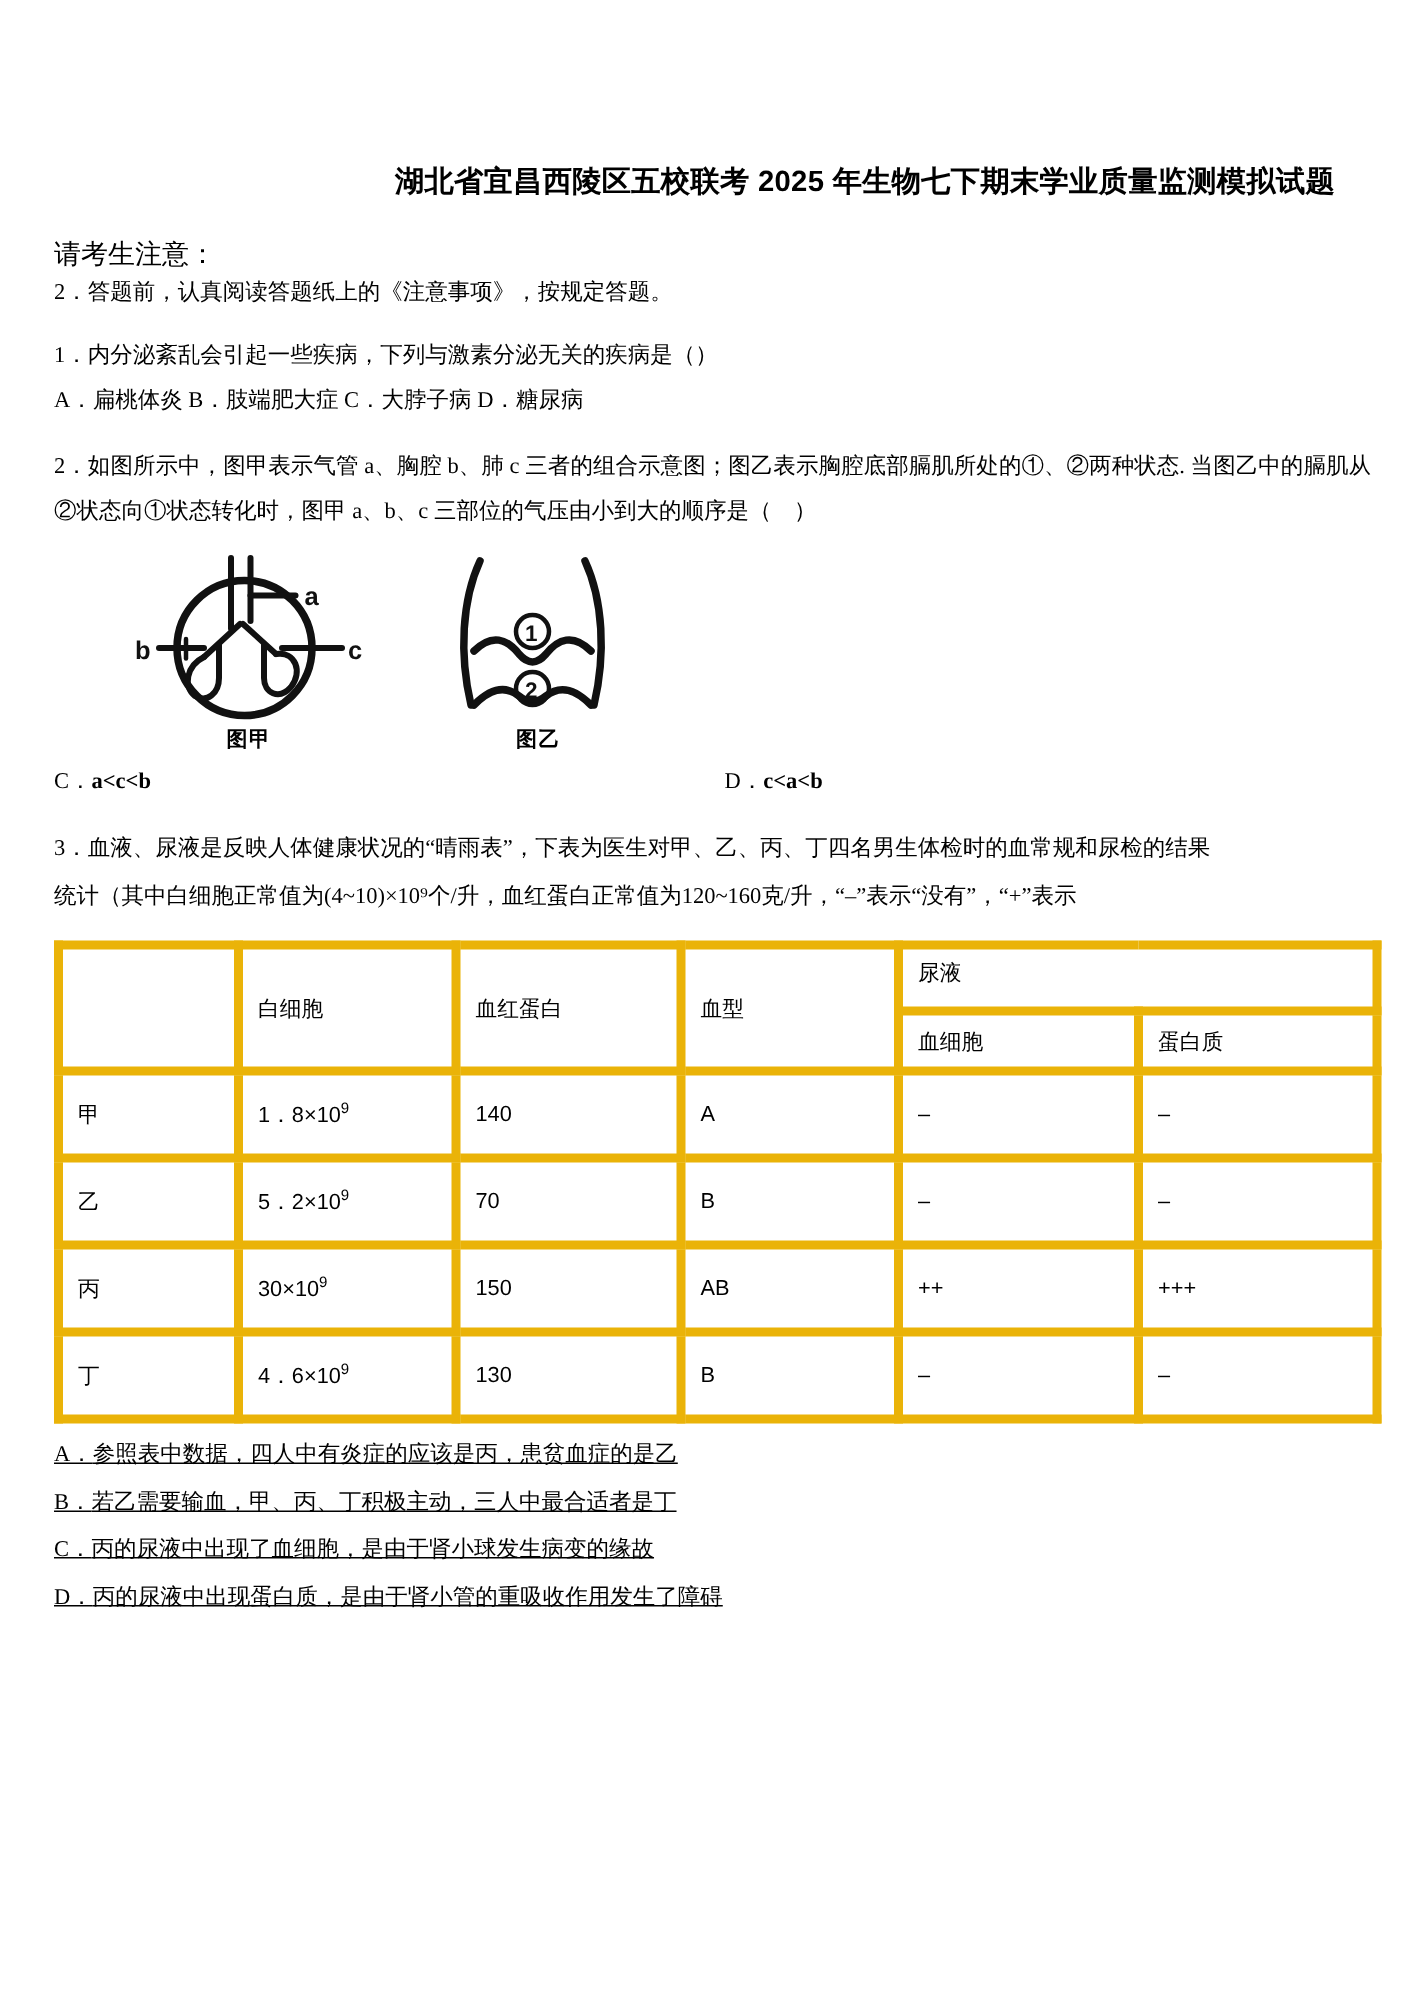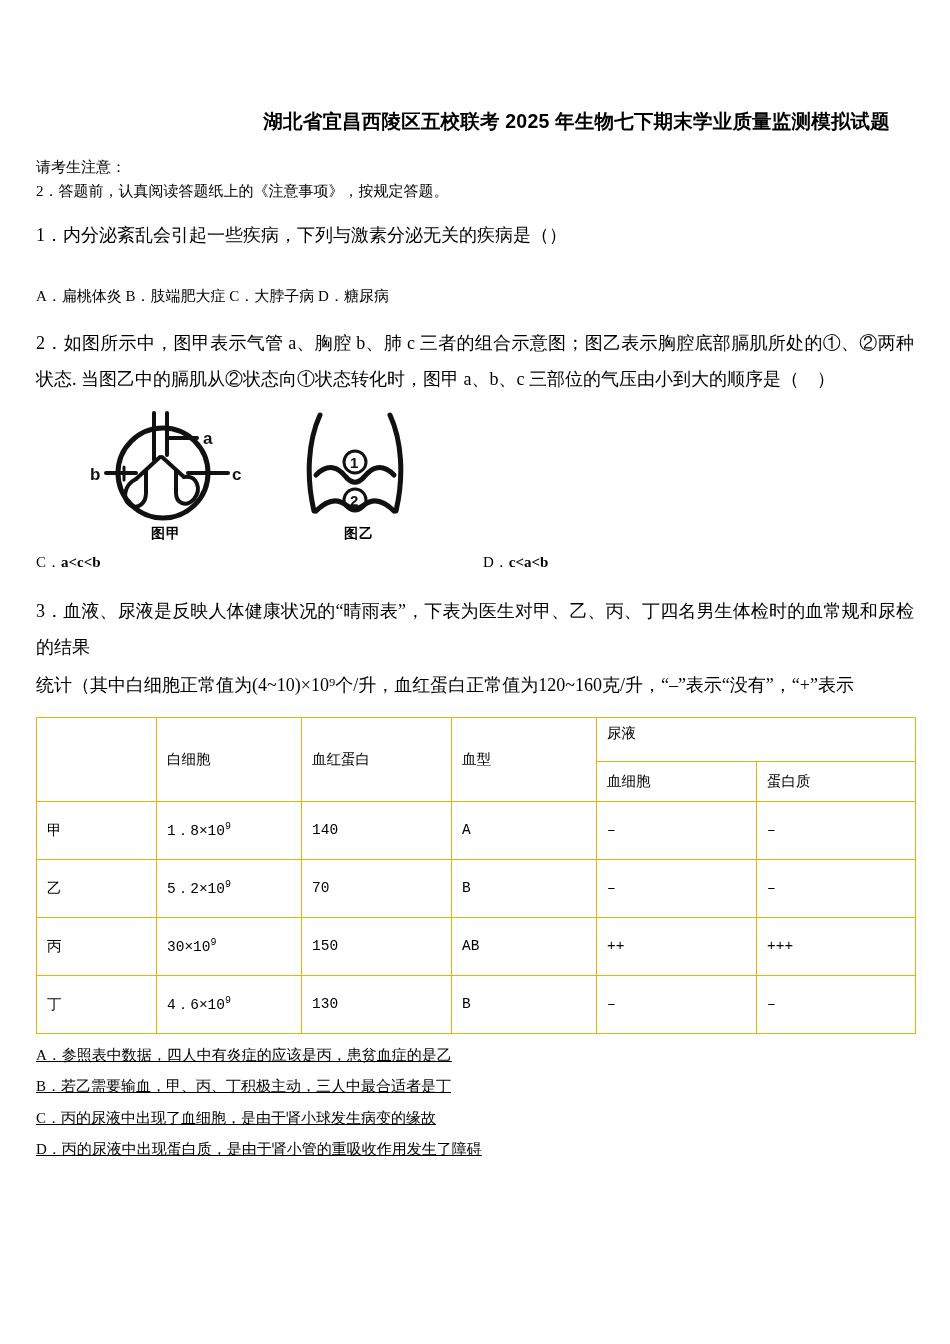--- a/index.html
+++ b/index.html
@@ -29,40 +29,39 @@
     letter-spacing: 0.2px;
     margin: 0;
     padding: 108px 60px 0 60px;
     line-height: 1.35;
     font-family: "Liberation Sans", "DejaVu Sans", sans-serif;
   }
   .body-block {
     padding: 0 36px 0 36px;
   }
   .notice-head {
-    font-size: 15px;
+    font-size: 18px;
     margin-top: 22px;
     line-height: 1.5;
   }
   .notice-line {
     font-size: 15px;
     line-height: 1.62;
     text-align: justify;
   }
   .q-text {
-    font-size: 18px;
+    font-size: 15px;
     line-height: 2.0;
     text-align: justify;
     margin-top: 14px;
   }
   .q-text.tight { margin-top: 2px; }
   .opt-line {
     font-size: 15px;
     line-height: 2.0;
-    margin-top: 28px;
   }
   .opt-row {
     display: flex;
     font-size: 15px;
     line-height: 2.1;
   }
   .opt-row > .opt-cell { width: 50%; }
   .opt-row .opt-cell.right { padding-left: 8px; }
   .figure-wrap {
     margin: 8px 0 4px 0;
@@ -85,27 +84,27 @@
     font-family: "Liberation Sans", "DejaVu Sans", sans-serif;
     letter-spacing: 1px;
   }
   table.data-table {
     border-collapse: collapse;
     width: 879px;
     margin: 14px 0 6px 0;
     table-layout: fixed;
   }
   table.data-table td, table.data-table th {
-    border: 1px solid #eab308;
+    border: 6px solid #eab308;
     font-size: 14.5px;
     font-weight: normal;
     text-align: left;
     vertical-align: middle;
     padding: 6px 10px;
-    font-family: Liberation Mono, monospace;
+    font-family: Liberation Sans, sans-serif;
   }
   table.data-table tr.head-row > td { height: 44px; }
   table.data-table tr.head-row2 > td { height: 40px; }
   table.data-table tr.body-row > td { height: 58px; }
   .sup { font-size: 10px; vertical-align: super; }
   .answers { margin-top: 6px; text-decoration: underline; }
   .ans-line {
     font-size: 15px;
     line-height: 2.1;
   }

